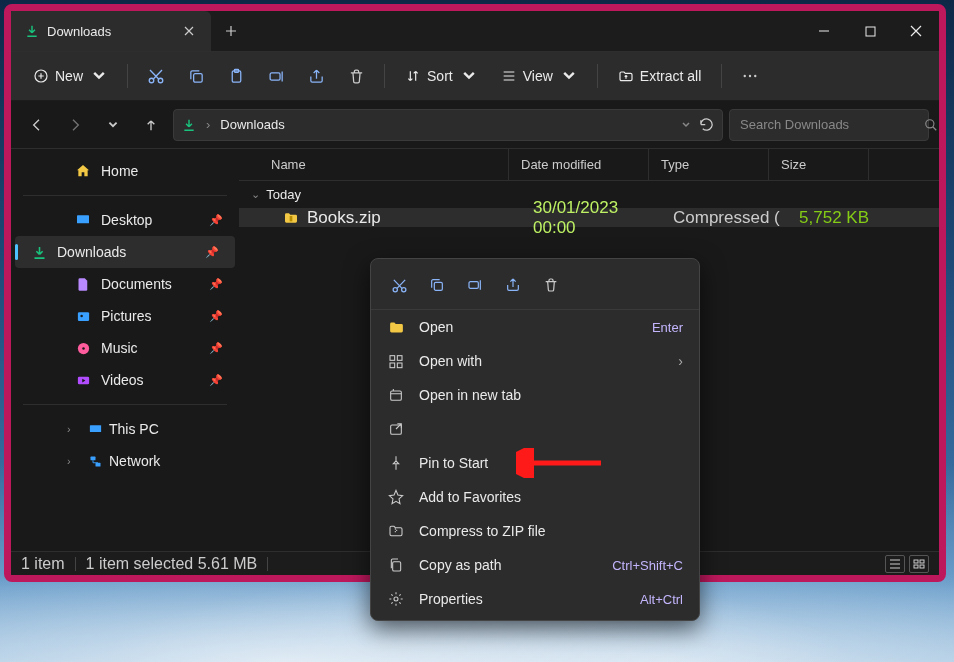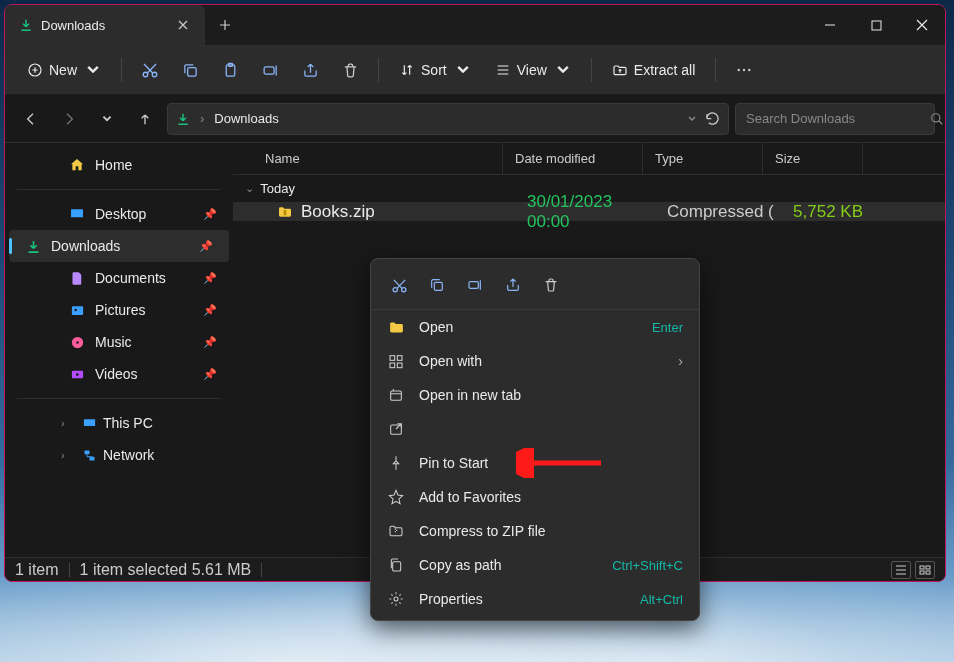--- a/index.html
+++ b/index.html
@@ -5,21 +5,21 @@
   * { box-sizing: border-box; margin: 0; padding: 0; font-family: "Segoe UI", sans-serif; }
   body { width: 954px; height: 662px; background: linear-gradient(135deg, #1a3a5c 0%, #2d5a8a 50%, #3b7bb5 100%); position: relative; overflow: hidden; }
   
   .desktop-bg { position: absolute; inset: 0; background: linear-gradient(180deg, #0d2847 0%, #1e4a78 40%, #4a8bc2 100%); }
   .desktop-bg::before { content:""; position:absolute; bottom:0; left:0; right:0; height:200px; background: linear-gradient(180deg, rgba(255,255,255,0) 0%, rgba(200,230,255,0.3) 60%, rgba(255,255,255,0.5) 100%); }
   .desktop-bg::after { content:""; position:absolute; bottom:0; left:0; right:0; height:120px; background: radial-gradient(ellipse at 30% 100%, rgba(255,255,255,0.6), transparent 60%), radial-gradient(ellipse at 70% 100%, rgba(255,255,255,0.5), transparent 60%); }
 
   .window {
     position: absolute; top: 4px; left: 4px; right: 8px; bottom: 80px;
     background: #1c1c1c; border-radius: 8px; overflow: hidden; color: #eaeaea;
-    display: flex; flex-direction: column; border: 1px solid #be185d;
+    display: flex; flex-direction: column; border: 7px solid #be185d;
   }
 
   
   .titlebar { display: flex; align-items: center; height: 40px; background: #1c1c1c; }
   .tab { display: flex; align-items: center; gap: 8px; padding: 0 14px; height: 100%; background: #2c2c2c; border-top-right-radius: 6px; min-width: 200px; }
   .tab .tab-title { font-size: 13px; flex: 1; }
   .tab .tab-close { width: 16px; height: 16px; display:flex; align-items:center; justify-content:center; color:#ccc; border-radius:3px; }
   .tabs-add { width: 40px; height:40px; display:flex; align-items:center; justify-content:center; color:#ccc; }
   .win-controls { margin-left:auto; display:flex; }
   .win-btn { width:46px; height:40px; display:flex; align-items:center; justify-content:center; color:#eaeaea; }
@@ -64,39 +64,39 @@
   .col.type { flex:0 0 120px; }
   .col.size { flex:0 0 100px;text-align:right; }
 
   .group-hdr { display:flex; align-items:center; gap:6px; padding:6px 12px; font-size:13px; color:#eaeaea; }
   .group-hdr .chev { color:#888; font-size:11px; }
 
   .row { display:flex; align-items:center; height:19px; font-size:17px; padding-left:32px; }
   .row.selected { background:#2d2d2d; }
   .cell { padding:0 12px; display:flex; align-items:center; gap:8px; }
   .cell.name { flex:0 0 250px; }
-  .cell.date { flex:0 0 140px; color:#22c55e;justify-content:center; }
+  .cell.date { flex:0 0 140px; color:#bef264;justify-content:center; }
   .cell.type { flex:0 0 120px; color:#ccc; white-space:nowrap; overflow:hidden; text-overflow:ellipsis; }
   .cell.size { flex:0 0 100px; color:#84cc16; text-align:center; justify-content:flex-end; }
 
   
   .status { height:24px; display:flex; align-items:center; gap:10px; padding:0 10px; font-size:16px; color:#ccc; border-top:1px solid #2e2e2e; background:#1c1c1c; }
   .status .ssep { width:1px; height:14px; background:#444; }
   .status .viewbtns { margin-left:auto; display:flex; gap:4px; }
   .status .viewbtn { width:20px; height:18px; border:1px solid #555; border-radius:2px; display:flex; align-items:center; justify-content:center; color:#ccc;}
 
   
   .ctx { position:absolute; left:370px; top:258px; width:330px; background:#2c2c2c; border:1px solid #444; border-radius:8px; padding:6px 0 4px; box-shadow:0 8px 24px rgba(0,0,0,0.6); color:#eaeaea; font-size:14px; z-index:10; }
   .ctx-top { display:flex; gap:10px; padding:6px 14px 10px; border-bottom:1px solid #3a3a3a; }
   .ctx-top .ci { width:28px; height:28px; display:flex; align-items:center; justify-content:center; color:#8ab4f8; border-radius:4px; }
   .ctx-top .ci.gray { color:#ccc; }
   .ctx-item { display:flex; align-items:center; gap:14px; padding:8px 16px; }
   .ctx-item .cicon { width:18px; height:18px; display:flex; align-items:center; justify-content:center; color:#ccc; }
   .ctx-item .label { flex:1; }
-  .ctx-item .accel { color:#14b8a6; font-size:13px; }
+  .ctx-item .accel { color:#c4b5fd; font-size:13px; }
   .ctx-item .submenu { color:#aaa; }
 
   
   .arrow-anno { position:absolute; left:516px; top:448px; z-index:11; pointer-events:none; }
 
   
   .ic-dl { color:#19c37d; }
   .ic-home { color:#f2c844; }
   .ic-desktop { color:#3aa0ff; }
   .ic-docs { color:#b98aff; }

